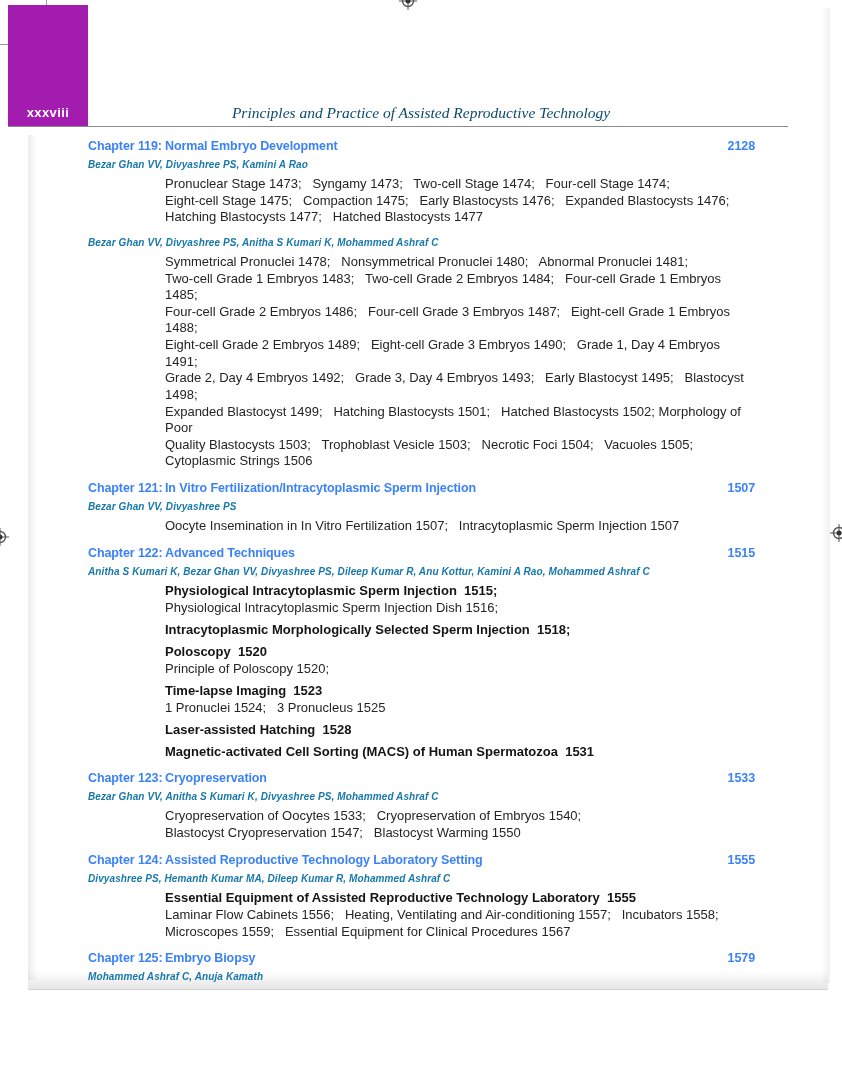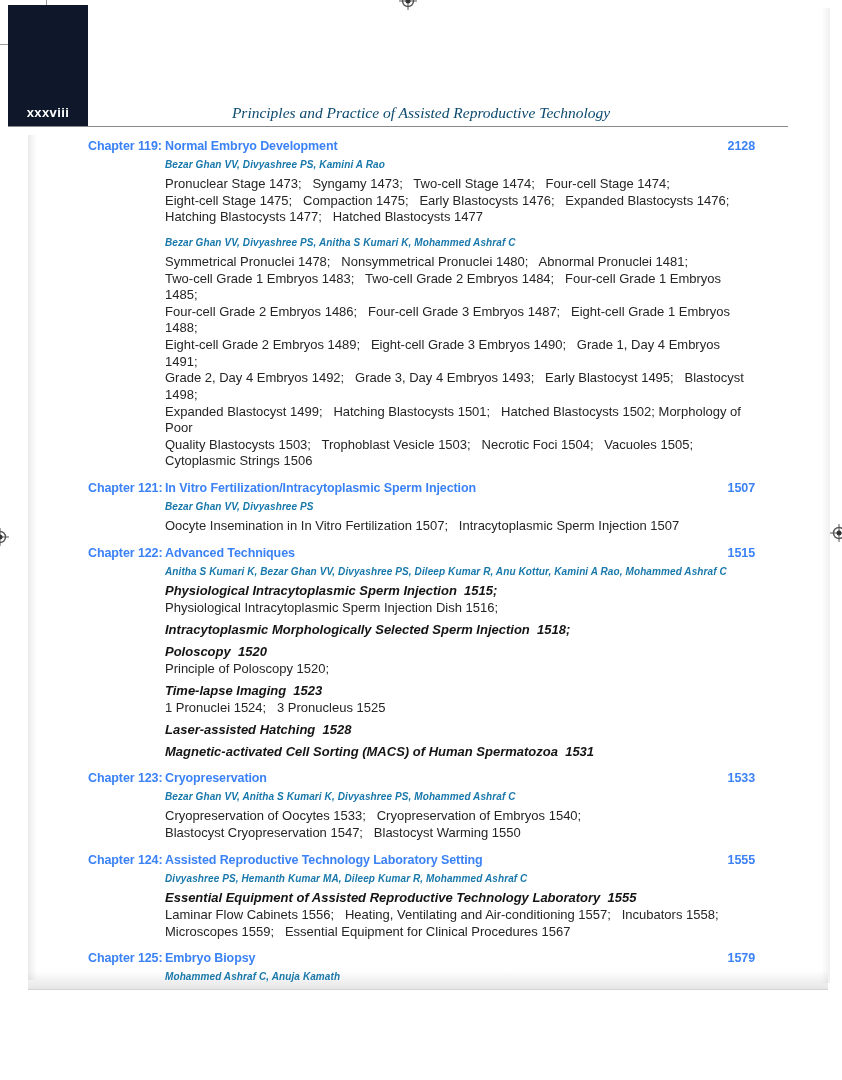--- a/index.html
+++ b/index.html
@@ -34,21 +34,21 @@
   }
   .scan-edge-bottom {
     position:absolute; left:28px; top:971px; width:800px; height:19px;
     background:linear-gradient(to bottom, rgba(0,0,0,0), rgba(0,0,0,0.10));
     border-bottom:1px solid #d4d4d4;
   }
 
   
   .folio-block {
     position:absolute; left:8px; top:5px; width:80px; height:122px;
-    background:#0f172a;
+    background:#a21caf;
     display:flex; align-items:flex-end; justify-content:center;
     padding-bottom:7px;
   }
   .folio-text {
     color:#ffffff; font-weight:bold; font-size:13px; letter-spacing:0.4px;
   }
   .running-header {
     position:absolute; left:0; right:0; top:104px;
     text-align:center;
     font-family:"Liberation Serif", serif;
@@ -64,30 +64,30 @@
   .chapter { margin-bottom:11px; }
   .chapter-row {
     display:flex; align-items:baseline;
     font-weight:bold; font-size:12.5px; color:#3b82f6;
     letter-spacing:-0.1px;
   }
   .chapter-label { width:77px; flex:0 0 77px; }
   .chapter-title { flex:1; }
   .chapter-page  { margin-left:8px; text-align:right; }
   .chapter-authors {
-    margin-left:77px; margin-top:6px;
+    margin-top:6px;
     color:#1878AB; font-size:10px; font-weight:bold; font-style:italic;
     letter-spacing:0.1px;
   }
   .chapter-lines {
     margin-left:77px; margin-top:6px;
     font-size:13px; line-height:1.28; color:#252525;
   }
   .line { white-space:pre-wrap; }
-  .line.bold-italic { font-weight:bold; font-style:italic; margin-top:5px; margin-bottom:1px; color:#141414; }
+  .line.bold-italic { font-weight:bold; margin-top:5px; margin-bottom:1px; color:#141414; }
 
   .index-row {
     display:flex; justify-content:space-between; margin-top:17px;
     font-family:"Liberation Serif", serif; font-style:italic;
     font-size:13.5px; color:#222222;text-align:center;
   }
 
   
   .footer { position:absolute; left:0; top:991px; width:842px; height:89px; background:#ffffff; }
 </style>

